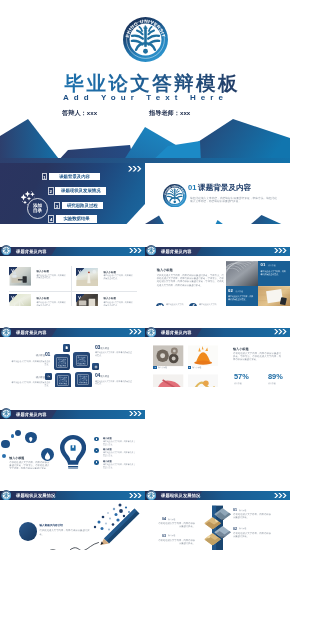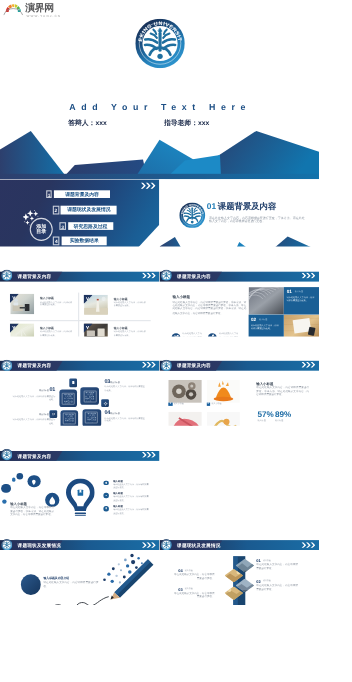--- a/index.html
+++ b/index.html
@@ -249,35 +249,20 @@
         <path d="M19 44 q14 -3 25 7" fill="none" stroke-width="7"></path>
         <path d="M81 44 q-14 -3 -25 7" fill="none" stroke-width="7"></path>
         <path d="M28 72 q6 -15 22 -15 q16 0 22 15" fill="none" stroke-width="7"></path>
         <circle cx="50" cy="75" r="6" stroke="none"></circle>
       </g>
     </g>
   </defs>
 </svg>
 <div class="page">
 
-  <div class="wm">
-    <svg viewBox="0 0 44 31" width="18" height="12.7">
-      <g transform="translate(1,0)">
-        <path d="M4 22 A17 17 0 0 1 8.6 10.4 L13.6 14.6 A10.5 10.5 0 0 0 10.8 22 Z" fill="#d3342f"></path>
-        <path d="M9.6 9.4 A17 17 0 0 1 16.4 5.2 L18.4 11.3 A10.5 10.5 0 0 0 14.4 13.9 Z" fill="#ee7f2c"></path>
-        <path d="M17.7 4.9 A17 17 0 0 1 23.6 4.6 L23.0 11 A10.5 10.5 0 0 0 19.6 11.1 Z" fill="#f3b12c"></path>
-        <path d="M24.9 4.8 A17 17 0 0 1 31 7.6 L27.4 12.9 A10.5 10.5 0 0 0 24.3 11.1 Z" fill="#c9cc2c"></path>
-        <path d="M32 8.3 A17 17 0 0 1 36.7 14 L30.7 16.4 A10.5 10.5 0 0 0 28.2 13.6 Z" fill="#59b24a"></path>
-        <path d="M37.1 15.2 A17 17 0 0 1 37.8 22 L31.3 22 A10.5 10.5 0 0 0 30.9 17.4 Z" fill="#1ea4a0"></path>
-        <path d="M0 28.6 A22.5 22.5 0 0 1 42 28.6" fill="none" stroke="#8a8a8a" stroke-width="1.7"></path>
-      </g>
-    </svg>
-    <div class="wm-txt">演界网</div>
-    <div class="wm-sub">WWW.YANJ.CN</div>
-  </div>
 
   <div class="hero">
     <svg class="hero-svg" viewBox="0 0 290 163">
       <defs>
         <linearGradient id="g1" x1="0" y1="0" x2="1" y2="0">
           <stop offset="0" stop-color="#2d3f6d"></stop>
             <stop offset="1" stop-color="#1272ab"></stop>
         </linearGradient>
         <linearGradient id="g2" x1="0" y1="0" x2="1" y2="0.3">
           <stop offset="0" stop-color="#2b3d6b"></stop>
@@ -331,20 +316,21 @@
 
         <path d="M20 42 q13.5 -2.6 24 6.2" fill="none" stroke-width="5.2"></path>
         <path d="M80 42 q-13.5 -2.6 -24 6.2" fill="none" stroke-width="5.2"></path>
         <path d="M19.5 53 q14.5 -1.5 23.5 8" fill="none" stroke-width="5.2"></path>
         <path d="M80.5 53 q-14.5 -1.5 -23.5 8" fill="none" stroke-width="5.2"></path>
 
         <path d="M29 73 q5.5 -14.5 21 -14.5 q15.5 0 21 14.5" fill="none" stroke-width="5.4"></path>
         <circle cx="50" cy="76" r="5.4" stroke="none"></circle>
       </g>
     </svg>
+    <div class="hero-title">毕业论文答辩模板</div>
     <div class="hero-sub">Add Your Text Here</div>
     <div class="hero-meta">
       <span class="m1">答辩人：xxx</span>
       <span class="m2">指导老师：xxx</span>
     </div>
   </div>
 
   <div class="row">
 
     <div class="slide toc">
@@ -692,21 +678,21 @@
       <div class="pcap" style="left:13px;top:68px;">输入小标题</div>
       <div class="pnum" style="left:42.6px;top:68.3px;">4</div>
       <div class="pcap" style="left:47.3px;top:68px;">输入小标题</div>
 
       <div class="h4" style="left:88px;top:20.5px;font-size:3.1px;color:#3b4756;">输入小标题</div>
       <div class="txtblk" style="left:88px;top:25.6px;width:48px;">请在此处输入文字内容，内容请根据需要进行更改，字体方法。请在此处输入文字内容，内容请根据需要进行更改。</div>
       <div class="stat" style="left:89px;top:47px;">
         <div class="stat-v">57%</div>
         <div class="stat-l">输入标题</div>
       </div>
-      <div class="stat" style="left:105px;top:47px;">
+      <div class="stat" style="left:123px;top:47px;">
         <div class="stat-v">89%</div>
         <div class="stat-l">输入标题</div>
       </div>
     </div>
   </div>
 
   <div class="row">
 
     <div class="slide">
       <div class="hdr"></div>

